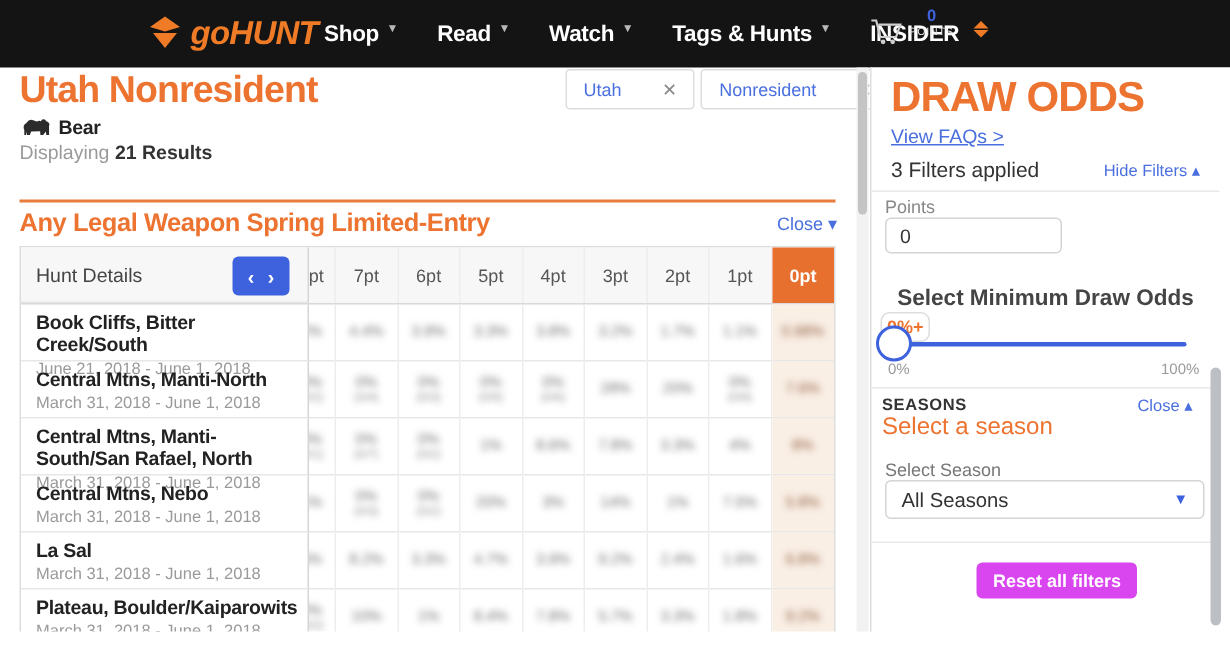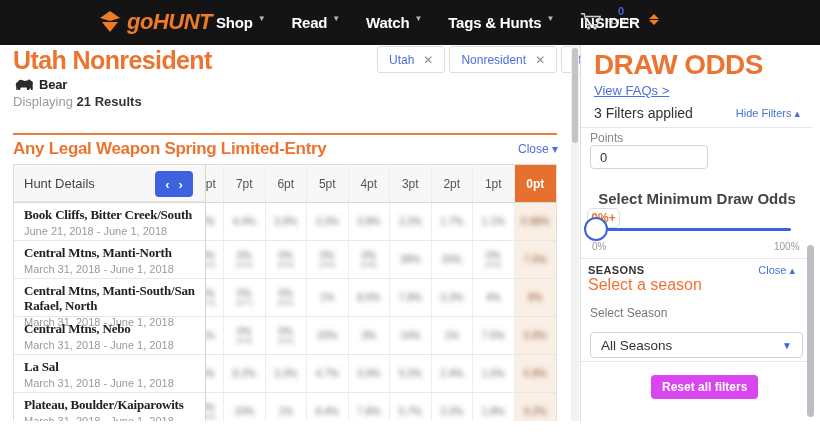--- a/index.html
+++ b/index.html
@@ -24,21 +24,21 @@
   .points .cnt { color:#3e62dd; font-size:11px; font-weight:800; display:block; }
   .points .lbl { color:#e8e8e8; font-size:7px; letter-spacing:0.6px; display:block; margin-top:1px; }
 
   
   .page-title { position:absolute; left:13px; top:46px; font-size:25px; font-weight:800; color:#ed7331; letter-spacing:-0.6px; }
   .species { position:absolute; left:13px; top:77px; display:flex; align-items:center; gap:4px; }
   .species b { font-size:13px; font-weight:800; color:#222; letter-spacing:-0.2px; }
   .displaying { position:absolute; left:13px; top:94px; font-size:13px; color:#9a9a9a; }
   .displaying b { color:#333; font-weight:700; }
   .chips { position:absolute; left:377px; top:46px; display:flex; gap:4px; }
-  .chip { display:flex; align-items:center; gap:9px; height:27px; padding:0 11px; background:#fff;
+  .chip { display:flex; align-items:center; gap:27px; height:27px; padding:0 11px; background:#fff;
     border:1px solid #ddd; border-radius:3px; cursor:pointer; }
   .chip .cl { color:#4a6fdf; font-size:12px; }
   .chip .cx { color:#8a8a8a; font-size:12px; }
 
   
   .rule { position:absolute; left:13px; top:133px; width:544px; height:2px; background:#e87c3c; }
   .section-title { position:absolute; left:13px; top:139px; font-size:17px; font-weight:800; color:#ed7331; letter-spacing:-0.3px; }
   .section-close { position:absolute; left:518px; top:142px; font-size:12px; color:#4a6fdf; cursor:pointer; }
 
   
@@ -52,21 +52,21 @@
     display:flex; align-items:center; justify-content:center; gap:9px; cursor:pointer; }
   .pager span { color:#fff; font-size:13px; font-weight:700; line-height:1; cursor:pointer; }
   .pcol { flex:1 1 41.75px; border-right:1px solid #ededed; border-bottom:1px solid #e7e7e7;
     display:flex; flex-direction:column; align-items:center; justify-content:center; overflow:hidden; }
   .trow .hcell { border-bottom:1px solid #e7e7e7; }
   .pcol.c8 { flex:0 0 18px; }
   .pcol.c8 > * { transform:translateX(-7px); }
   .head .pcol { font-size:12px; color:#555; border-bottom:none; }
   .head .pcol.opt { background:#e8702f; color:#fff; font-weight:700; border-right:none; }
   .pcol.opt { background:#faefe5; border-right:none; }
-  .hunt-name { font-size:13px; font-weight:800; color:#222; letter-spacing:-0.2px; line-height:1.15;font-family:Liberation Serif, serif; }
+  .hunt-name { font-size:13px; font-weight:800; color:#222; letter-spacing:-0.2px; line-height:1.15; }
   .hunt-dates { font-size:11px; color:#9a9a9a; margin-top:2px; }
   .blurv { filter:blur(2.5px); font-size:10px; color:#6f6f6f; line-height:1.1; }
   .blurs { filter:blur(2.2px); font-size:8px; color:#949494; line-height:1.1; }
   .pcol.opt .blurv { color:#8c5a3c; }
 
   
   .main-sb { position:absolute; left:571px; top:45px; width:8px; height:396px; background:#f2f2f2; }
   .main-sb .thumb { position:absolute; left:1px; top:3px; width:6px; height:95px; background:#c4c4c4; border-radius:3px; }
 
   
@@ -86,21 +86,21 @@
     border-right:1px solid #ddd; border-bottom:1px solid #ddd; transform:rotate(45deg); }
   .slider-track { position:absolute; left:13px; top:183px; width:197px; height:3px; background:#3e62dd; border-radius:2px; cursor:pointer; }
   .slider-handle { position:absolute; left:3px; top:172px; width:24px; height:24px; border-radius:50%;
     background:#fff; border:2px solid #3e62dd; cursor:grab; }
   .slider-min { position:absolute; left:11px; top:196px; font-size:10px; color:#999; }
   .slider-max { position:absolute; left:193px; top:196px; font-size:10px; color:#999; }
   .seasons-head { position:absolute; left:7px; top:219px; font-size:11px; font-weight:800; color:#333; letter-spacing:0.4px; }
   .seasons-close { position:absolute; right:25px; top:219px; font-size:11px; color:#4a6fdf; cursor:pointer; }
   .seasons-sub { position:absolute; left:7px; top:231px; font-size:16px; color:#ed7331; }
   .select-label { position:absolute; left:9px; top:261px; font-size:12px; color:#777; }
-  .dropdown { position:absolute; left:9px; top:287px; width:213px; height:26px; border:1px solid #d4d4d4; border-radius:4px;
+  .dropdown { position:absolute; left:9px; top:275px; width:213px; height:26px; border:1px solid #d4d4d4; border-radius:4px;
     display:flex; align-items:center; padding-left:10px; cursor:pointer; background:#fff; }
   .dropdown .sel { font-size:13.5px; color:#333; }
   .dropdown .dd-caret { position:absolute; right:10px; color:#3e62dd; font-size:10px; }
   .reset-btn { position:absolute; left:70px; top:330px; height:24px; padding:0 11px; background:#d946ef; border:none;
     border-radius:4px; color:#fff; font-size:12px; font-weight:700; cursor:pointer; font-family:"Liberation Sans", sans-serif; }
   .panel-sb-thumb { position:absolute; left:807px; top:245px; width:7px; height:172px; background:#bcc0c4; border-radius:4px; }
 </style>
 </head>
 <body>
 

